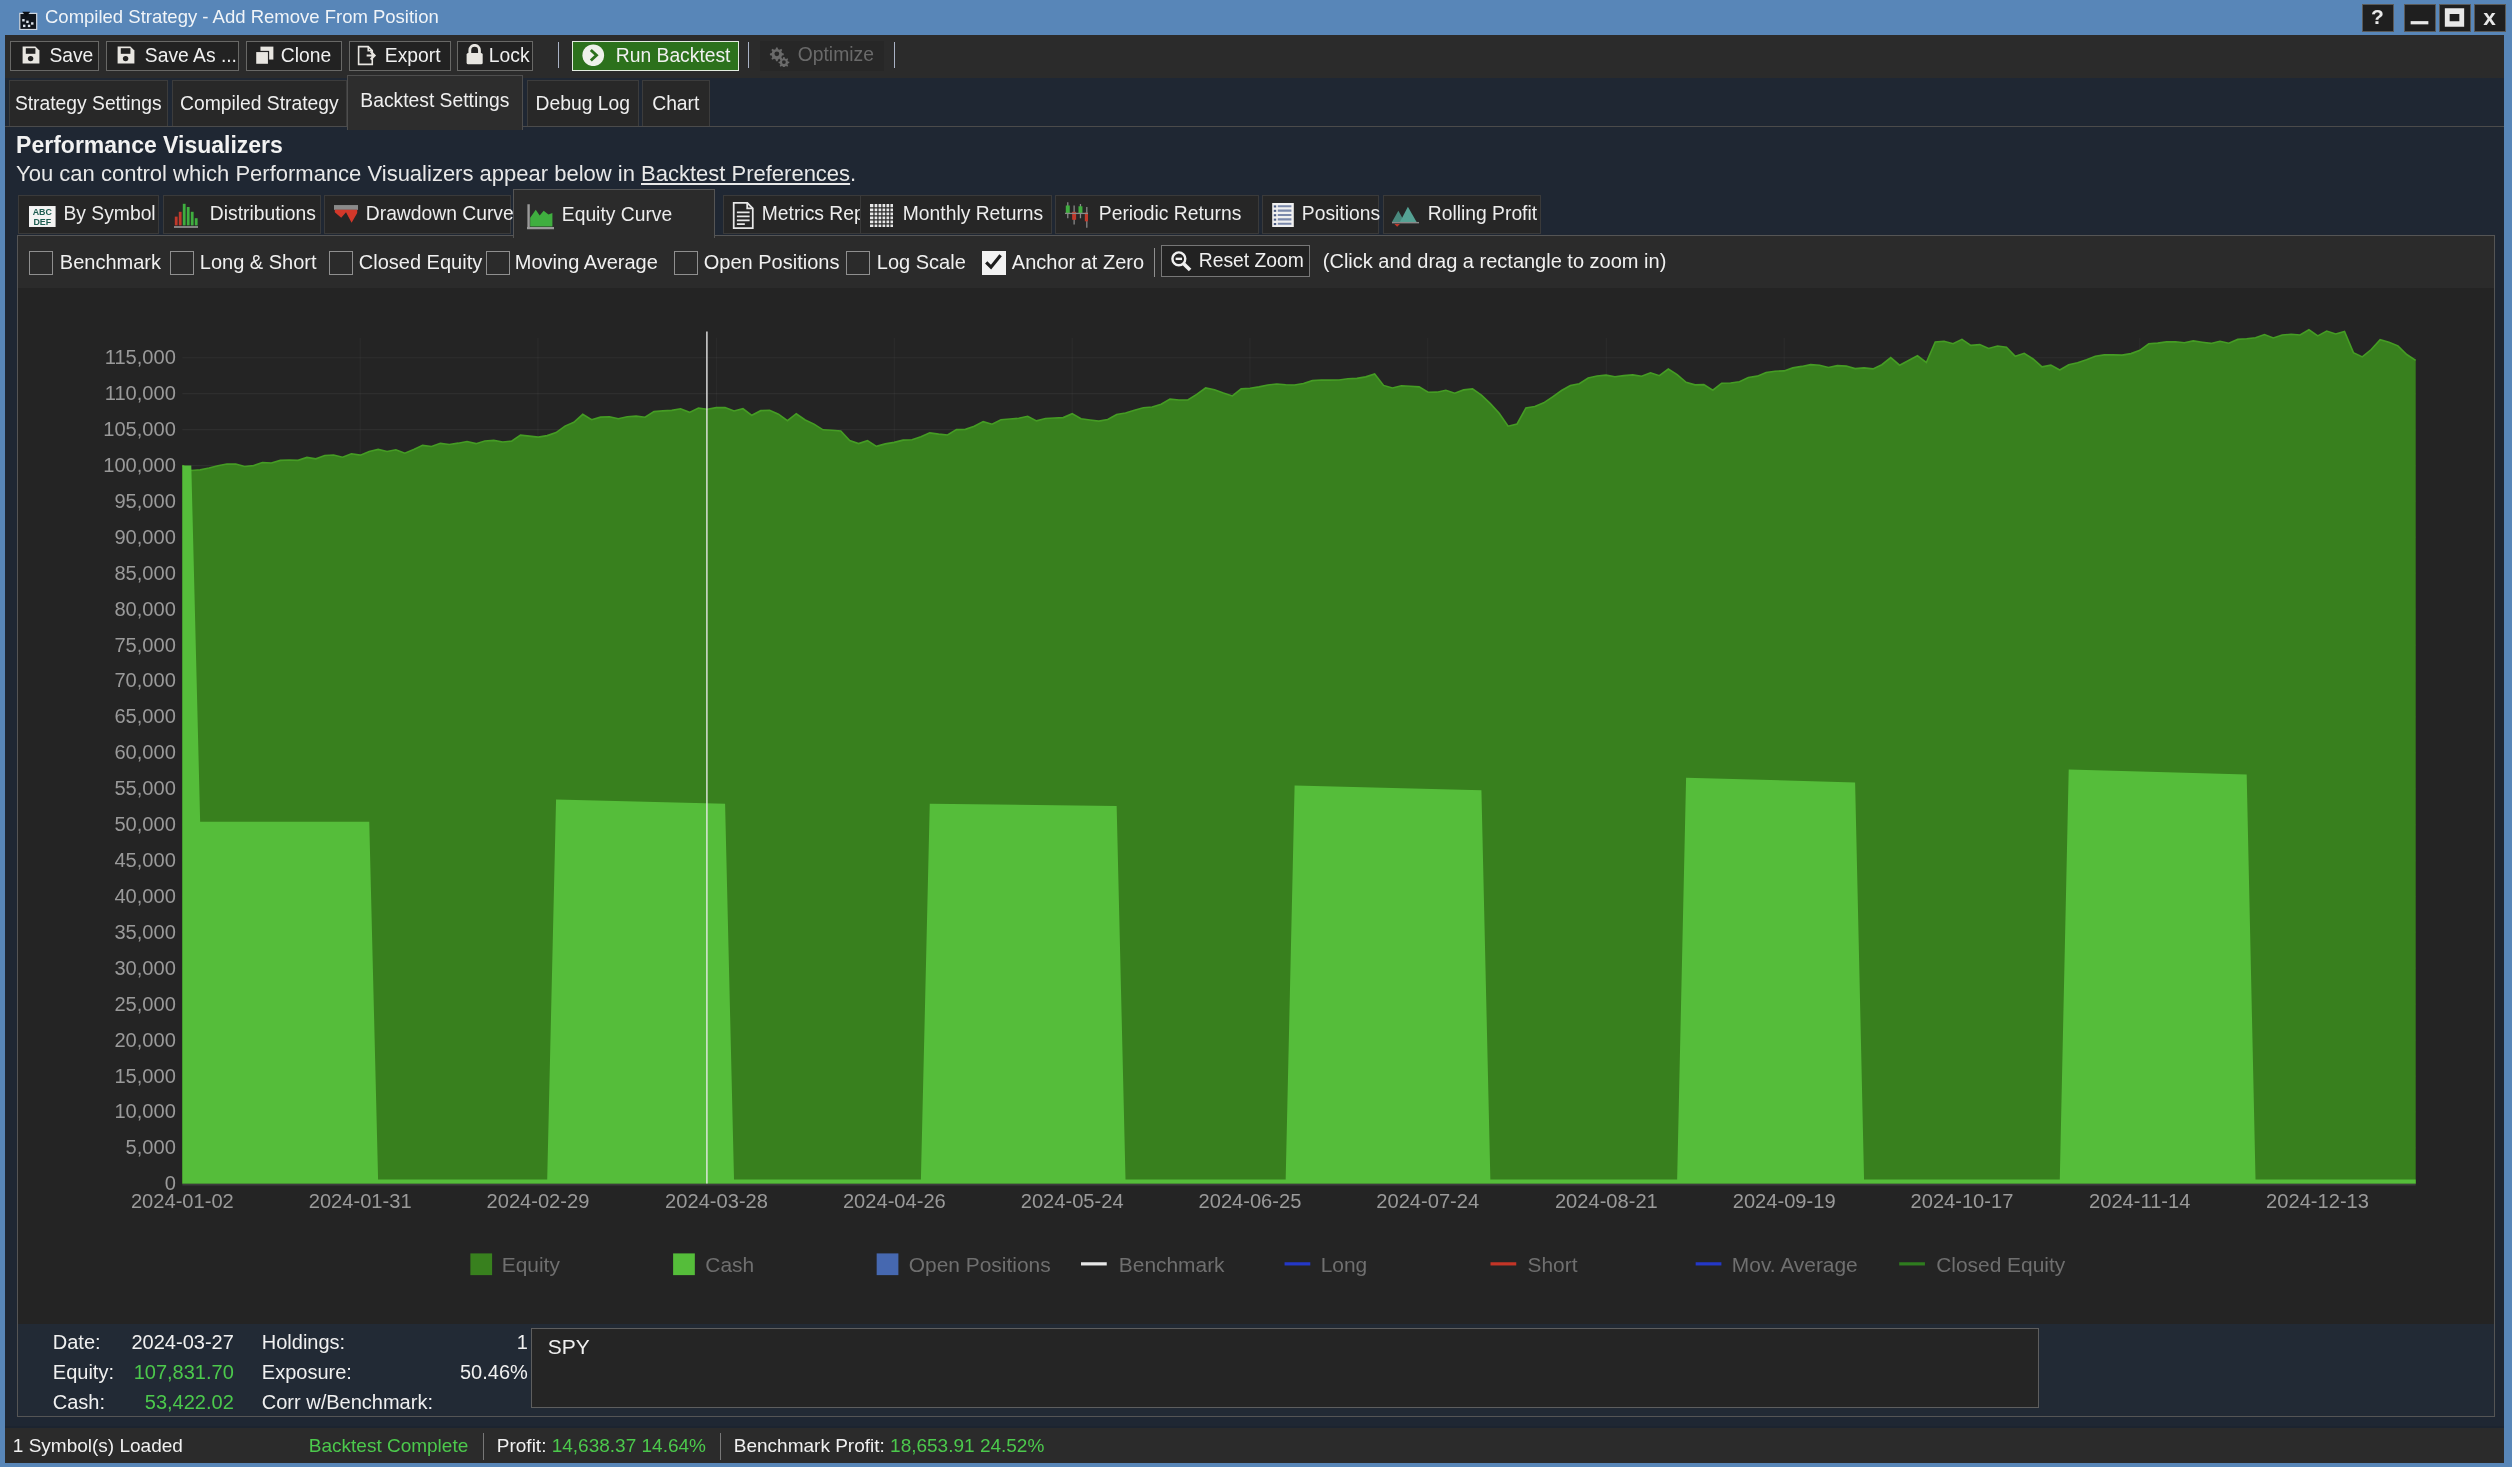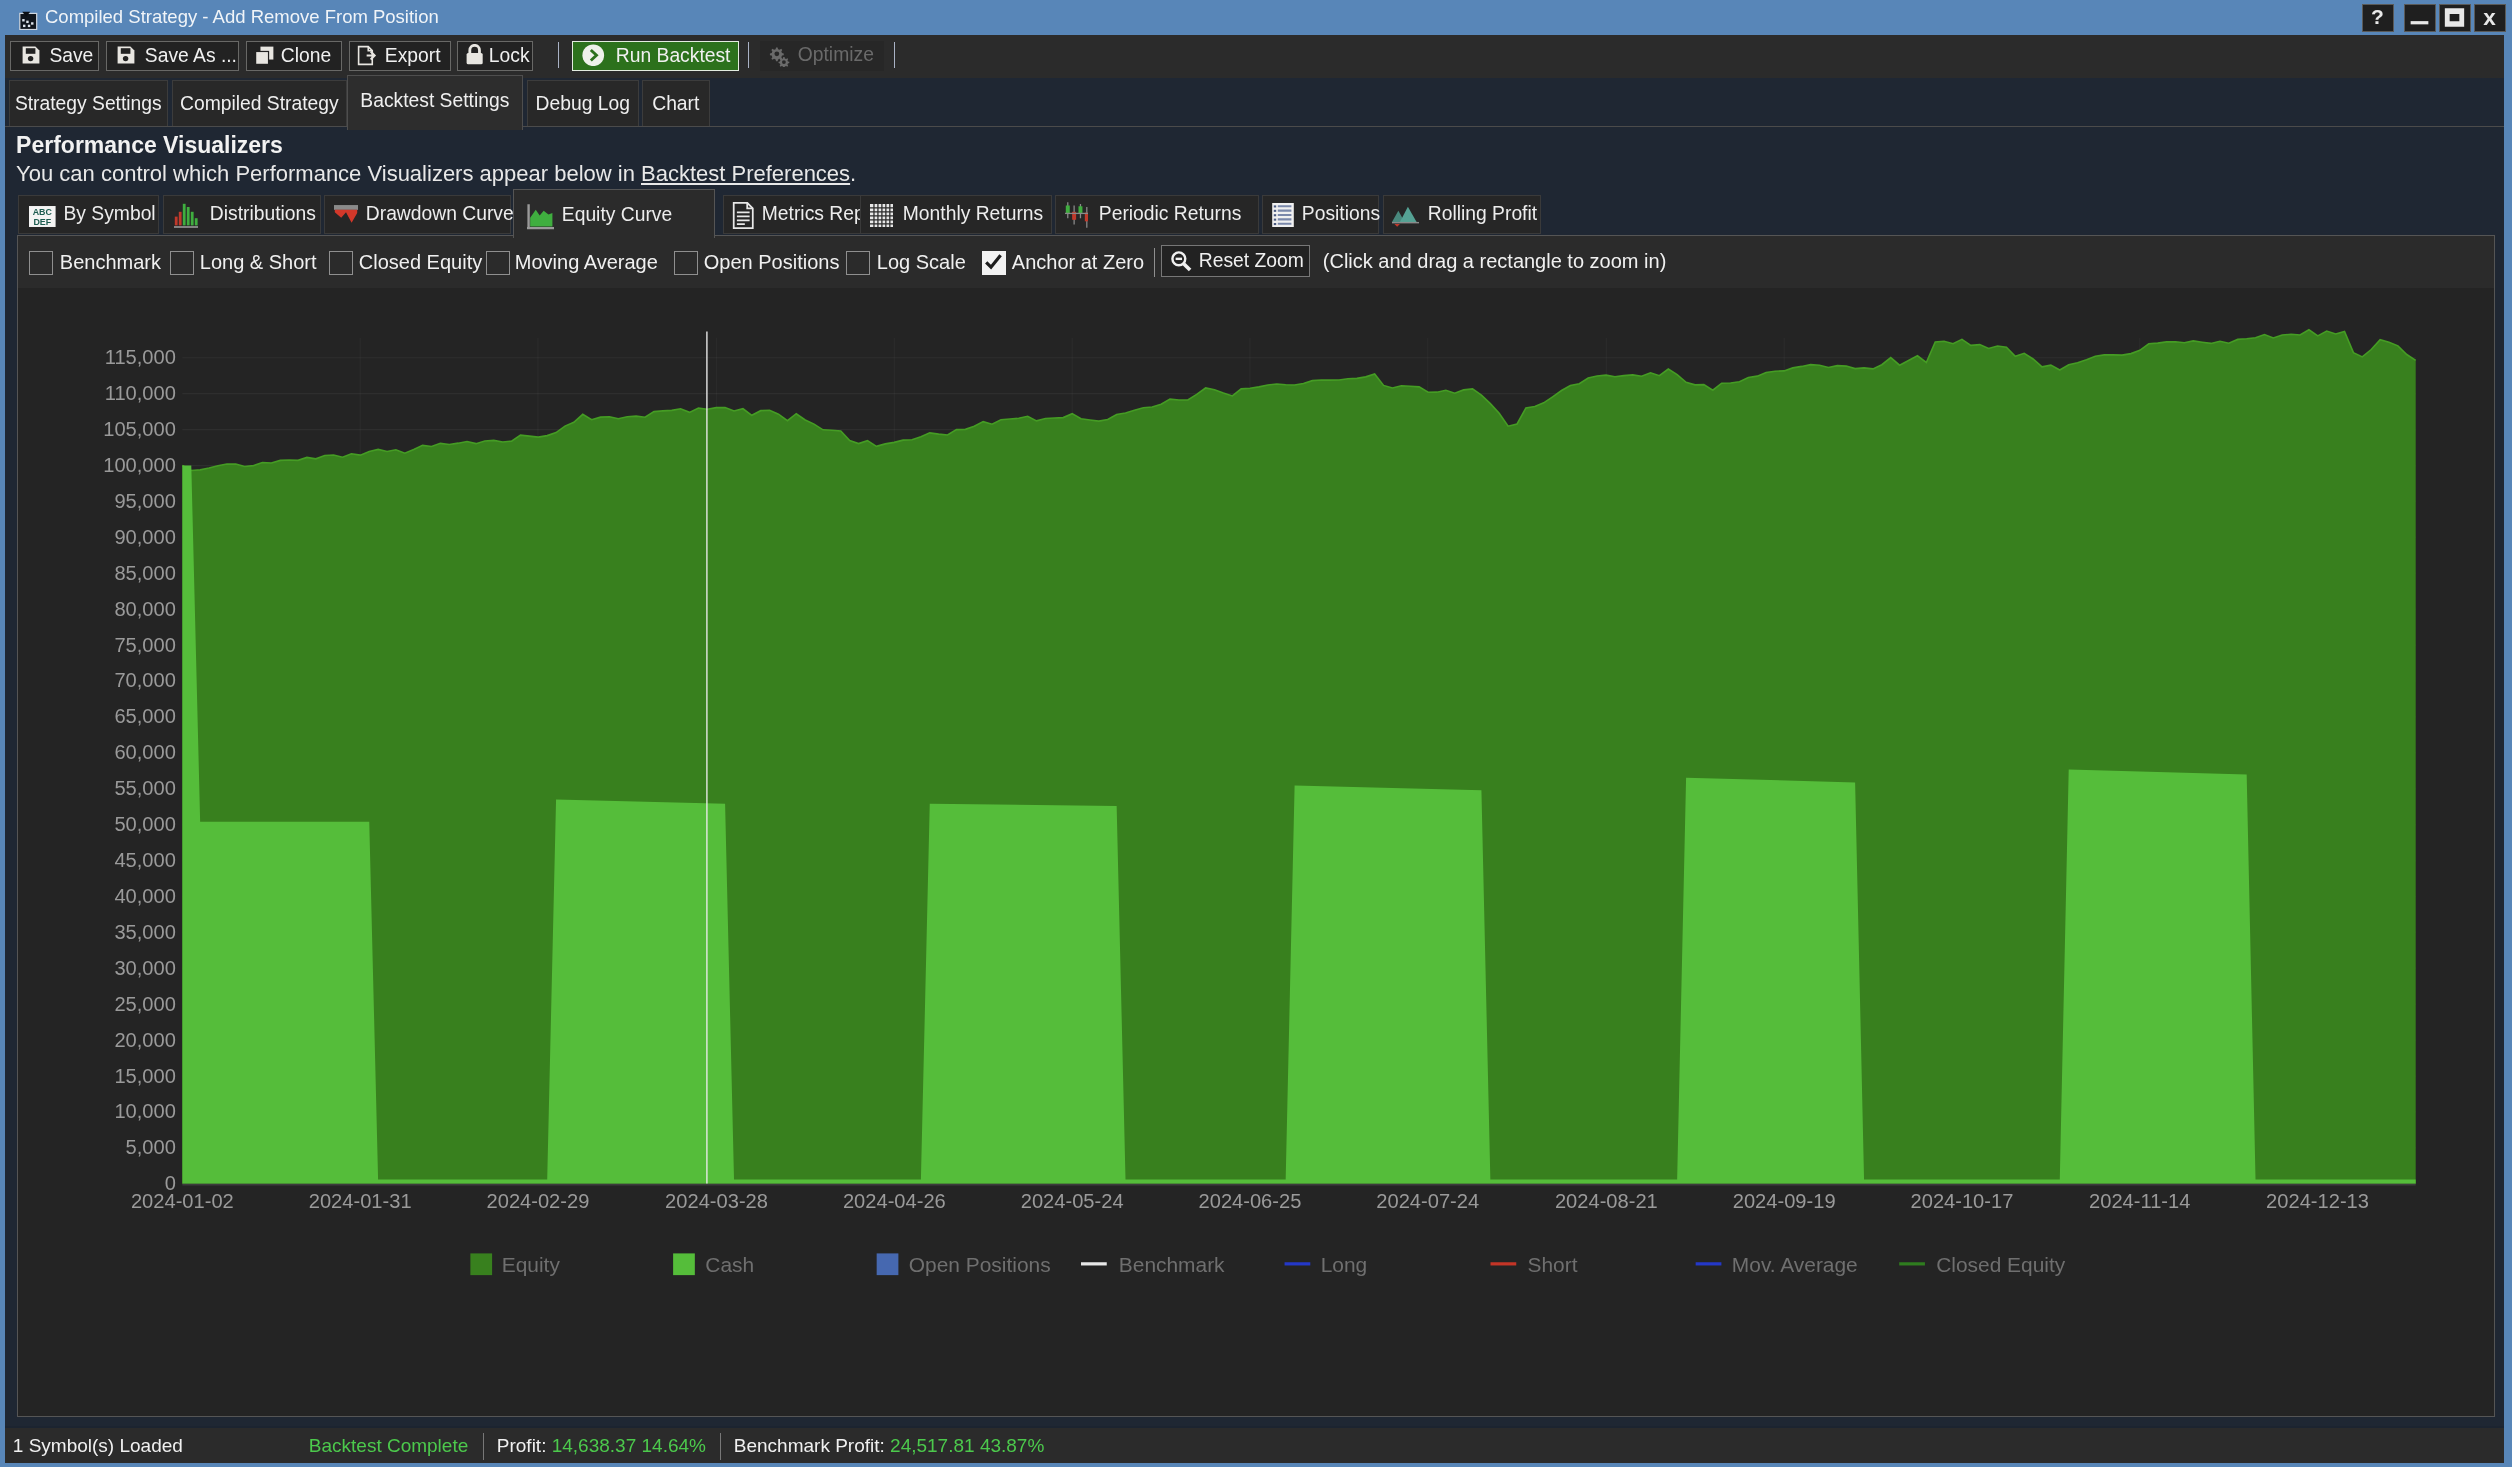--- a/index.html
+++ b/index.html
@@ -361,24 +361,40 @@
           <text x="1641" y="1581" font-size="26" fill="#6f6f6f">Long</text>
 <rect x="1852" y="1569" width="32" height="4" fill="#c43527"></rect>
           <text x="1898" y="1581" font-size="26" fill="#6f6f6f">Short</text>
 <rect x="2107" y="1569" width="32" height="4" fill="#2438c8"></rect>
           <text x="2152" y="1581" font-size="26" fill="#6f6f6f">Mov. Average</text>
 <rect x="2360" y="1569" width="32" height="4" fill="#2f7d1f"></rect>
           <text x="2406" y="1581" font-size="26" fill="#6f6f6f">Closed Equity</text>
 
 </g>
 </svg>
+    <div class="abs" id="infostrip" style="left:0;top:1088px;width:2476px;height:92px;background:#222a35;font-size:20px;color:#f0f0f0">
+      <div class="abs" style="left:35px;top:7.2px">Date:</div>
+        <div class="abs" style="left:97px;top:7.2px;width:119px;text-align:right">2024-03-27</div>
+      <div class="abs" style="left:35px;top:37px">Equity:</div>
+        <div class="abs" style="left:97px;top:37px;width:119px;text-align:right;color:#4cc94c">107,831.70</div>
+      <div class="abs" style="left:35px;top:67px">Cash:</div>
+        <div class="abs" style="left:97px;top:67px;width:119px;text-align:right;color:#4cc94c">53,422.02</div>
+      <div class="abs" style="left:244px;top:7.2px">Holdings:</div>
+        <div class="abs" style="left:386px;top:7.2px;width:124px;text-align:right">1</div>
+      <div class="abs" style="left:244px;top:37px">Exposure:</div>
+        <div class="abs" style="left:386px;top:37px;width:124px;text-align:right">50.46%</div>
+      <div class="abs" style="left:244px;top:67px">Corr w/Benchmark:</div>
+      <div class="abs" style="left:513px;top:4px;width:1508px;height:80px;border:1.6px solid #5e5e5e;background:#252525">
+        <div class="abs" style="left:16px;top:6.4px;font-size:21px">SPY</div>
+      </div>
+    </div>
   </div>
 </div>
 
 <div class="abs" id="statusbar" style="left:4.8px;top:1428px;width:2499px;height:35px;background:#2b2b2b;color:#f0f0f0;font-size:19px;white-space:nowrap">
   <div class="abs" style="left:8px;top:7.2px">1 Symbol(s) Loaded</div>
   <div class="abs" style="left:304px;top:7.2px;color:#4cc94c">Backtest Complete</div>
   <div class="abs" style="left:478px;top:4.8px;width:1.6px;height:27px;background:#777"></div>
   <div class="abs" style="left:492px;top:7.2px">Profit: <span style="color:#4cc94c">14,638.37 14.64%</span></div>
   <div class="abs" style="left:715px;top:4.8px;width:1.6px;height:27px;background:#777"></div>
-  <div class="abs" style="left:729px;top:7.2px">Benchmark Profit: <span style="color:#4cc94c">24,517.81 43.87%</span></div>
+  <div class="abs" style="left:729px;top:7.2px">Benchmark Profit: <span style="color:#4cc94c">18,653.91 24.52%</span></div>
 </div>
 
 
 </body></html>

